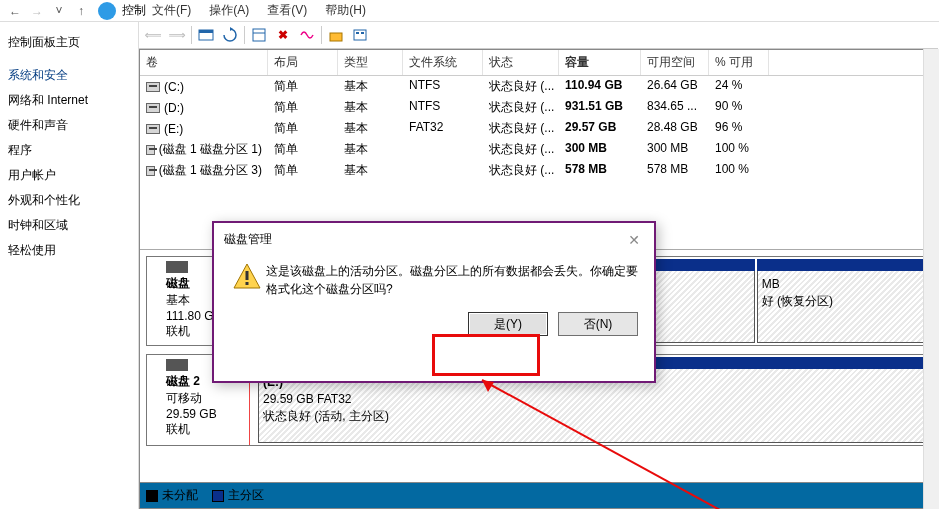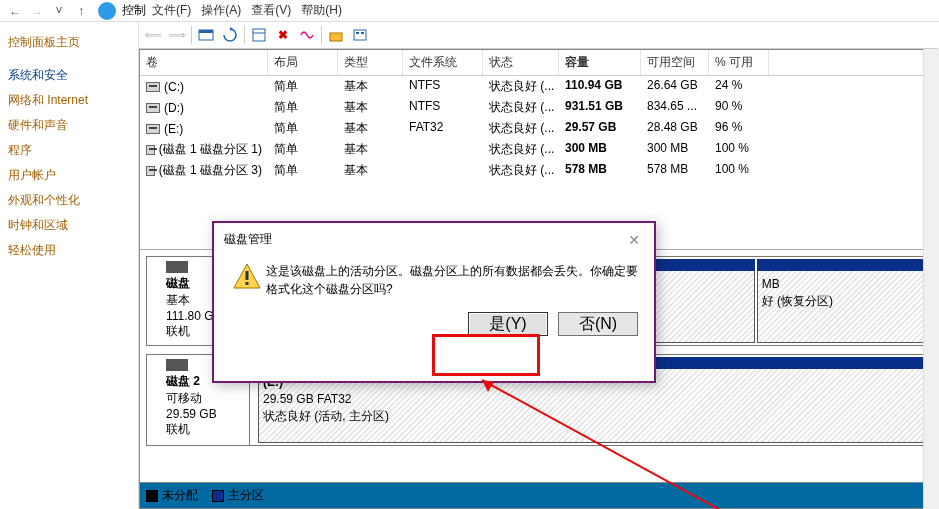--- a/index.html
+++ b/index.html
@@ -1,27 +1,27 @@
 <!DOCTYPE html>
 <html><head>
 <meta charset="utf-8">
 <style>
 * { margin: 0; padding: 0; box-sizing: border-box; font-family: "Microsoft YaHei", "Segoe UI", sans-serif; font-size: 12px; }
 body { width: 939px; height: 509px; background: #fff; overflow: hidden; position: relative; }
 .top-bar { height: 22px; display: flex; align-items: center; padding: 0 4px; border-bottom: 1px solid #ddd; }
 .nav-btn { width: 22px; height: 20px; display: flex; align-items: center; justify-content: center; color: #555; }
 .loc-icon { width: 18px; height: 18px; margin: 0 6px; background: #2e9be6; border-radius: 50%; }
 .loc-text { color: #000; }
-.menu-bar { position: absolute; left: 144px; top: 0; display: flex; gap: 2px; padding: 0 4px; height: 20px; align-items: center; }
+.menu-bar { position: absolute; left: 144px; top: 0; display: flex; gap: 10px; padding: 0 4px; height: 20px; align-items: center; }
 .menu-item { padding: 2px 4px; color: #333; }
 .toolbar { height: 28px; border-bottom: 1px solid #ccc; display: flex; align-items: center; padding: 0 4px; gap: 4px; position: absolute; left: 139px; top: 21px; right: 1px; }
 .tb-icon { width: 20px; height: 20px; display: flex; align-items: center; justify-content: center; }
 .layout { display: flex; height: calc(100% - 22px); }
 .sidebar { width: 139px; padding: 8px 8px; border-right: 1px solid #ddd; }
-.sb-link { display: block; color: #a16207; padding: 4px 0; text-decoration: none; font-size:12px;}
+.sb-link { display: block; color: #000000; padding: 4px 0; text-decoration: none; font-size:12px;}
 .sb-link.bold { color:#003a80; font-weight:400;}
 .main { flex: 1; display: flex; flex-direction: column; border: 1px solid #888; margin-top:27px; }
 .grid { border-bottom: 1px solid #aaa; }
 .grid-head { display: flex; background: #fff; border-bottom: 1px solid #ccc; }
 .grid-head > div { padding: 4px 6px; border-right: 1px solid #e3e3e3; background: #fff; color:#333; font-size:12px;}
 .grid-body { }
 .grid-row { display: flex; }
 .grid-row > div { padding: 2px 6px; font-size:12px; color:#000; white-space:nowrap; overflow:hidden;}
 .c0{width:128px;display:flex;align-items:center;gap:4px;}
 .c1{width:70px;}
@@ -45,21 +45,21 @@
 .lg-sw{width:12px;height:12px;border:1px solid #000;display:inline-block;margin-right:4px;vertical-align:middle;}
 .lg-black{background:#000;}
 .lg-blue{background:#0a2f8a;}
 .dialog-back { position:absolute; left:196px; top:221px; width:444px; height:162px; background:#fff; border:2px solid #701a75; box-shadow:3px 3px 12px rgba(0,0,0,.25); z-index:50;margin-left:16px;}
 .dlg-title{padding:8px 10px;display:flex;justify-content:space-between;align-items:center;border-bottom:0;}
 .dlg-close{color:#888;font-size:14px;width:20px;text-align:center;}
 .dlg-body{display:flex;padding:6px 16px 6px 18px;gap:6px;}
 .warn-ic{width:28px;height:28px;flex:0 0 28px;}
 .dlg-text{font-size:12px;line-height:1.5;}
 .dlg-btns{display:flex;gap:10px;justify-content:flex-end;padding:8px 16px 12px;}
-.dlg-btn{width:80px;height:24px;border:1px solid #707070;background:#e6e6e6;display:flex;align-items:center;justify-content:center;font-size:16px;}
+.dlg-btn{width:80px;height:24px;border:1px solid #707070;background:#e6e6e6;display:flex;align-items:center;justify-content:center;font-size:12px;}
 .dlg-btn.primary{border:1px solid #333;box-shadow:inset 0 0 0 1px #fff;background:#e1e1e1;}
 .red-box{position:absolute;border:3px solid #e80b0b;z-index:60;pointer-events:none;}
 .red-arrow{position:absolute;z-index:60;pointer-events:none;}
 .scrollbar-v{position:absolute;right:0;top:49px;bottom:0;width:16px;background:#f0f0f0;border-left:1px solid #ddd;}
 </style>
 </head>
 <body>
 
 <div class="top-bar">
   <div class="nav-btn">←</div>

